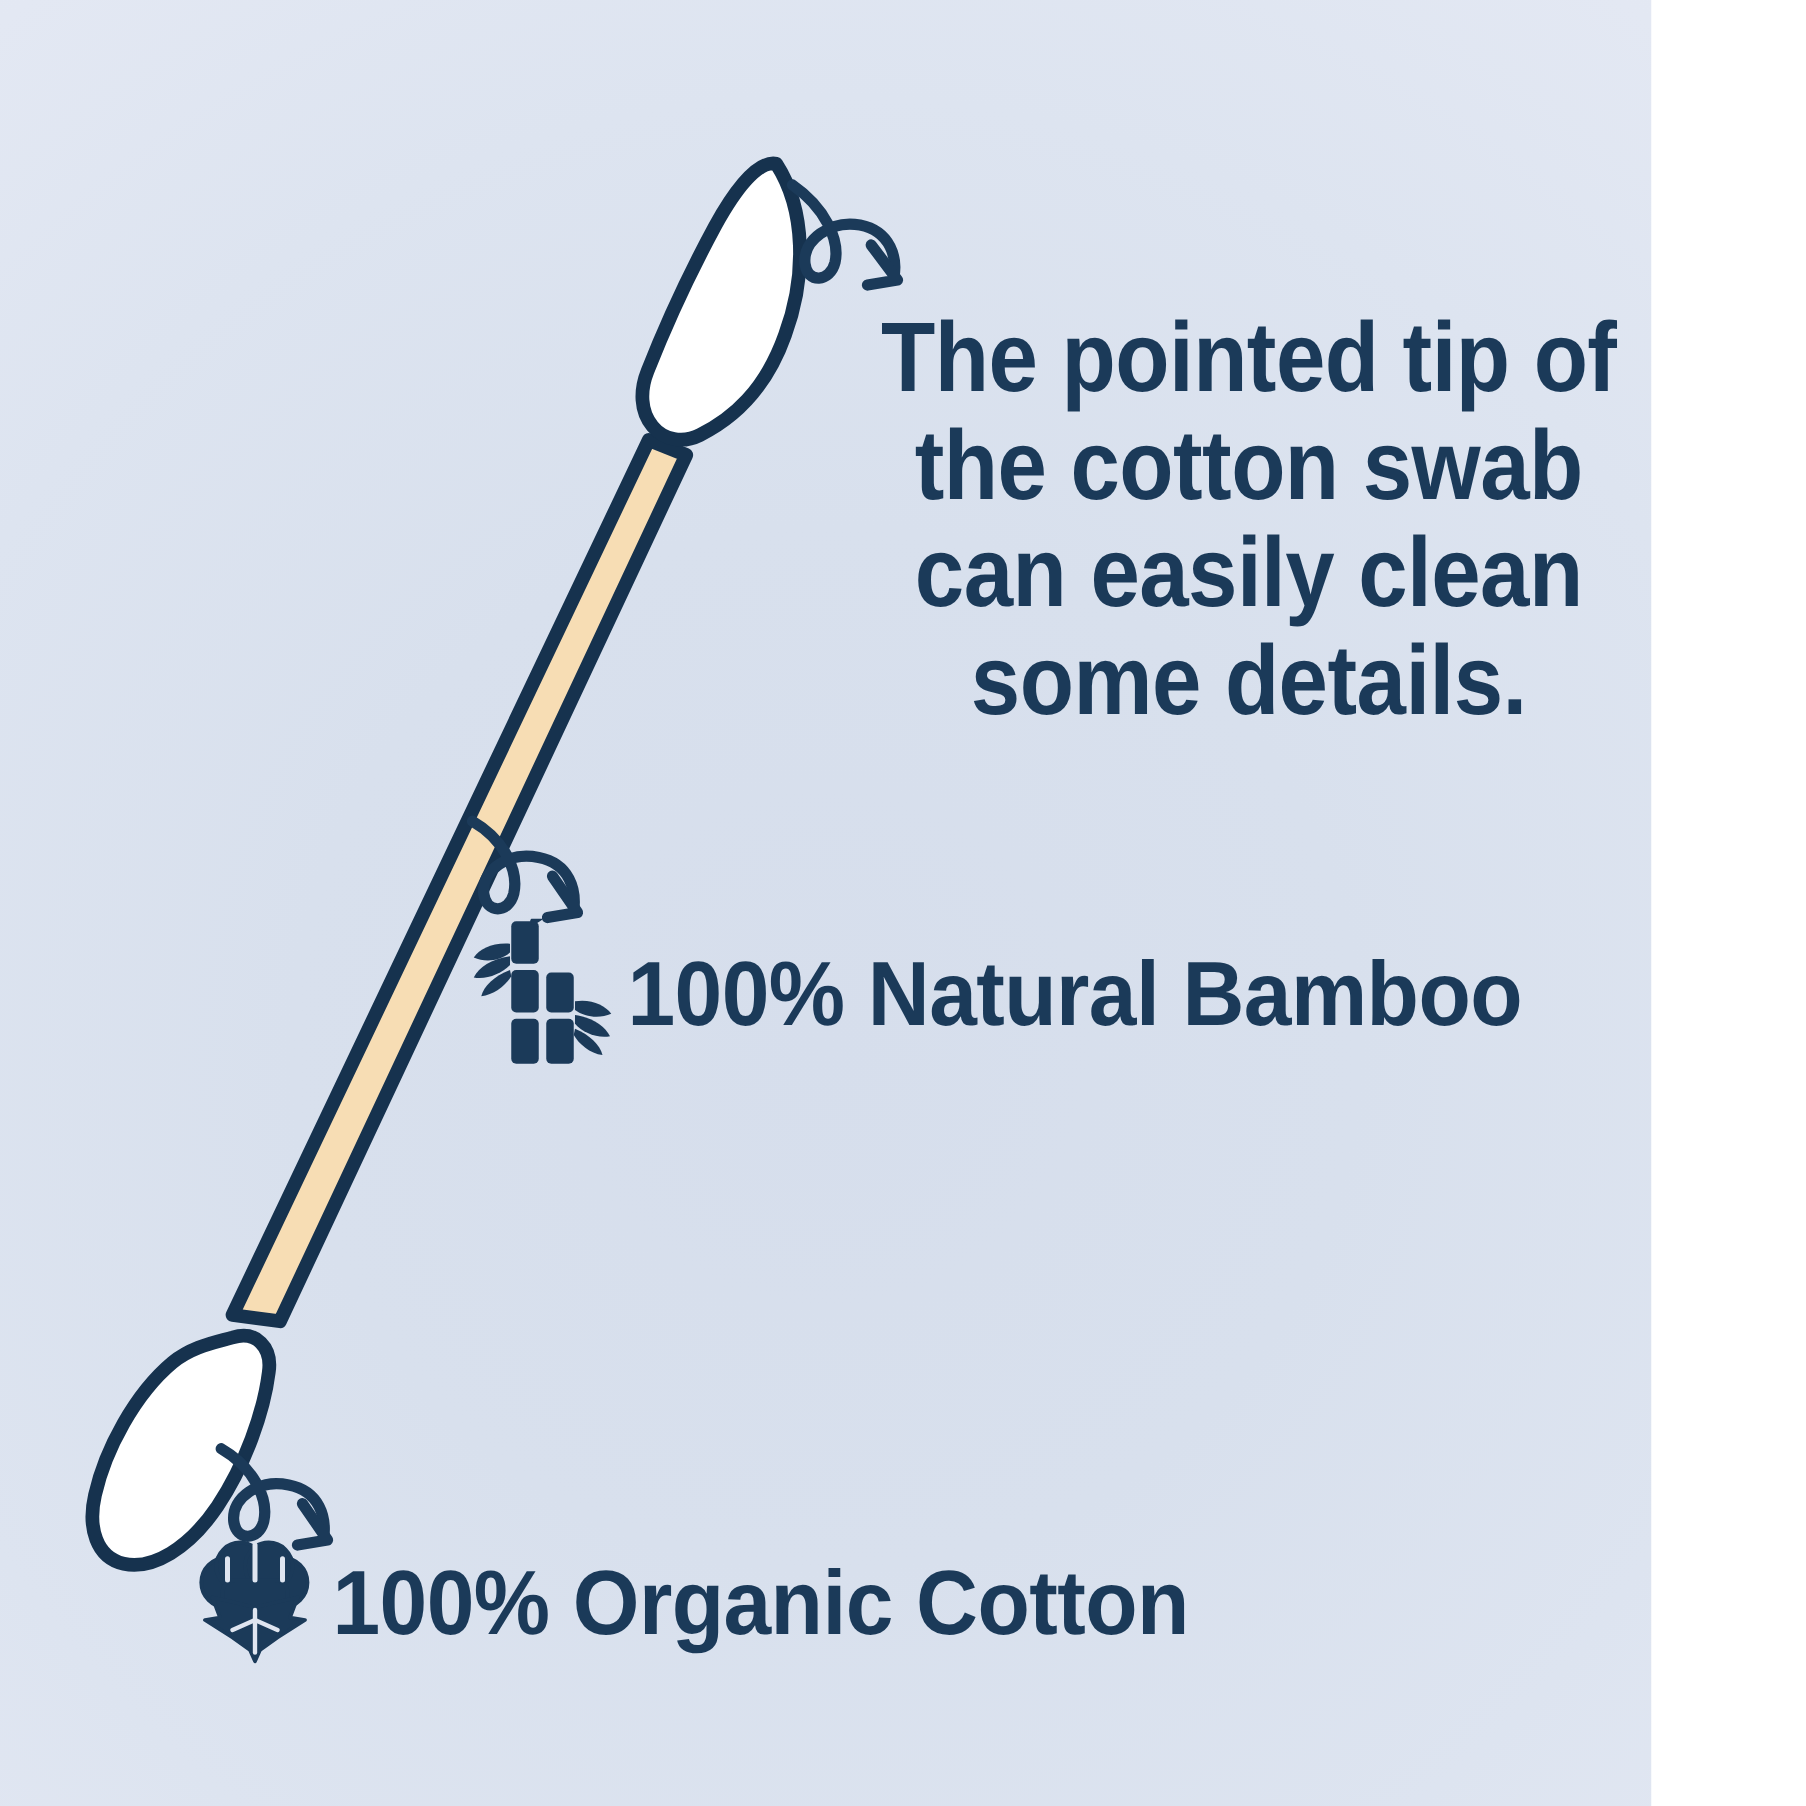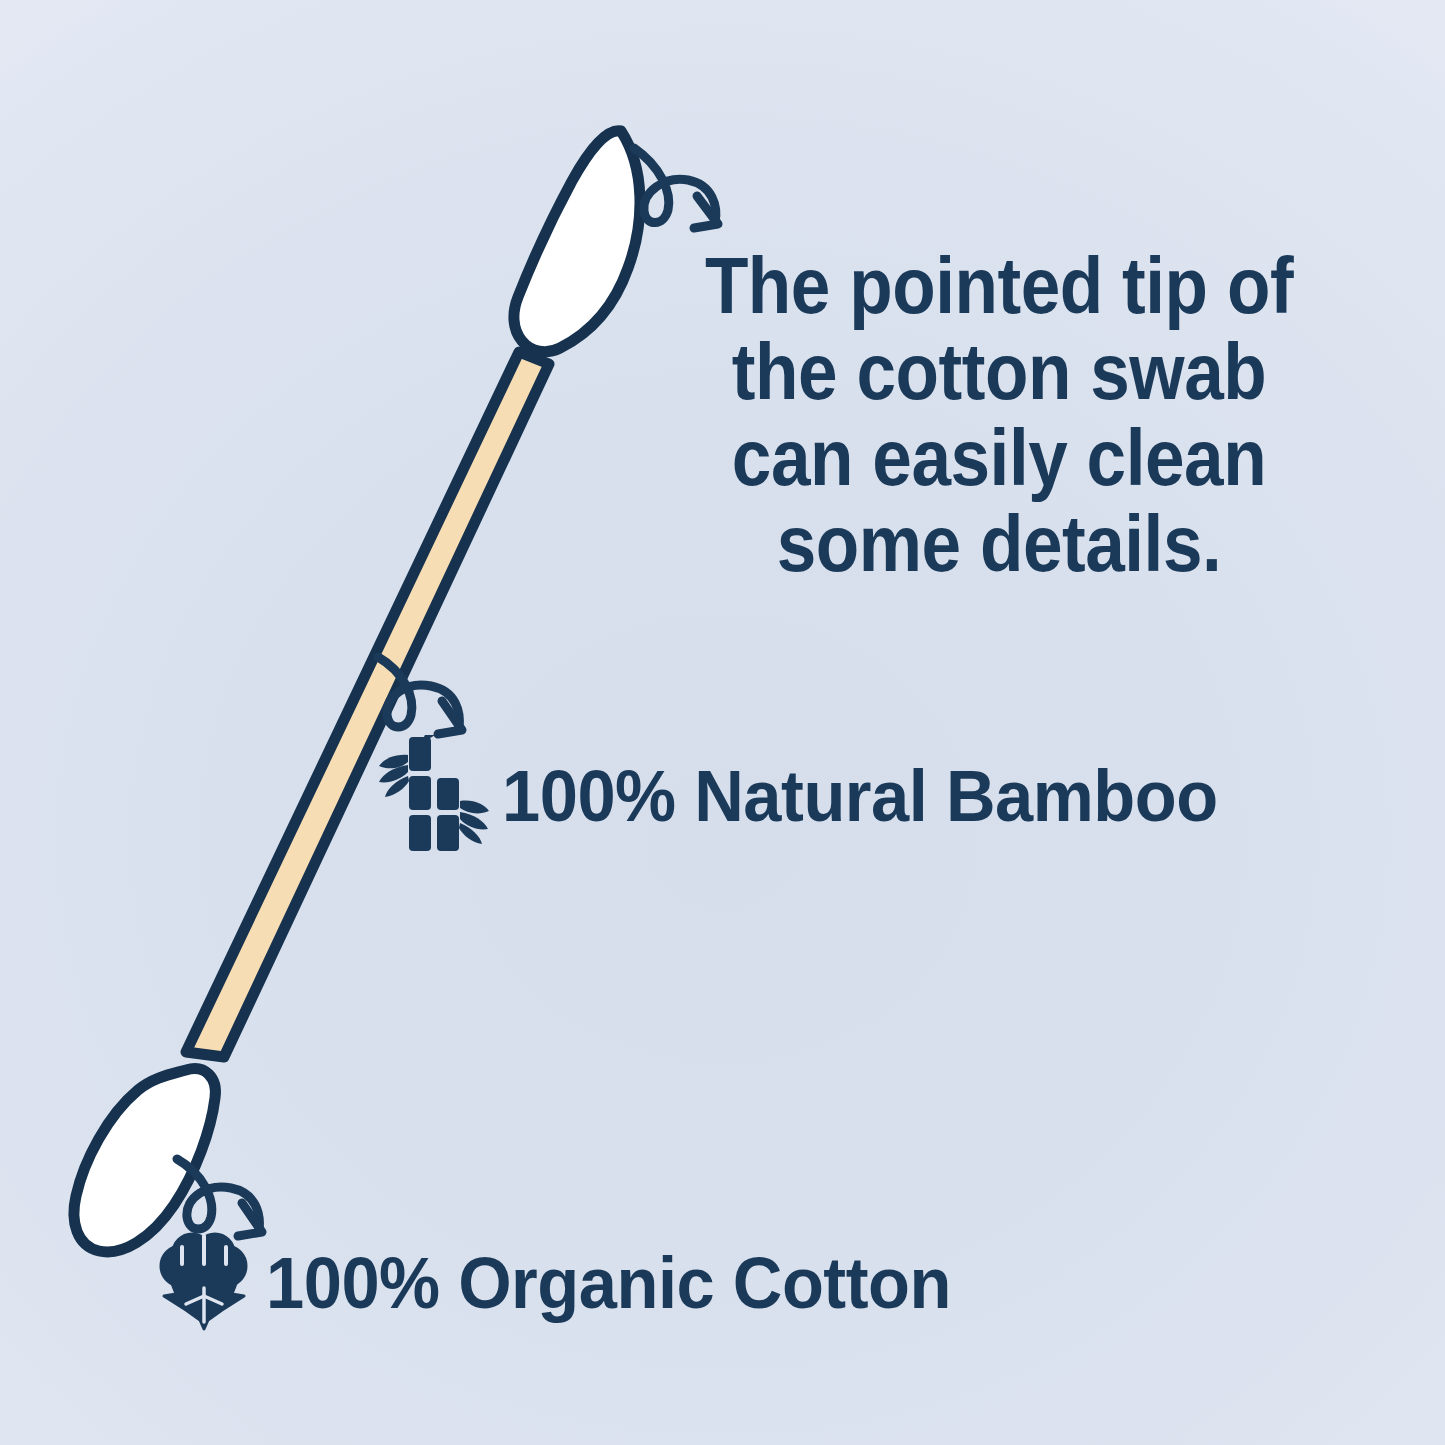--- a/index.html
+++ b/index.html
@@ -2,21 +2,21 @@
 <html><head>
 <meta charset="utf-8">
 <style>
   html, body {
     margin: 0;
     padding: 0;
     background: #ffffff;
   }
   #infographic {
     position: relative;
-    width: 1445px;
+    width: 1321px;
     height: 1445px;
     overflow: hidden;
     font-family: "Liberation Sans", sans-serif;
     background:
       radial-gradient(ellipse 95% 85% at 50% 58%,
         #d6deec 0%,
         #d8e0ed 34%,
         #dde4f0 62%,
         #e3e8f3 85%,
         #e6ebf4 100%);

